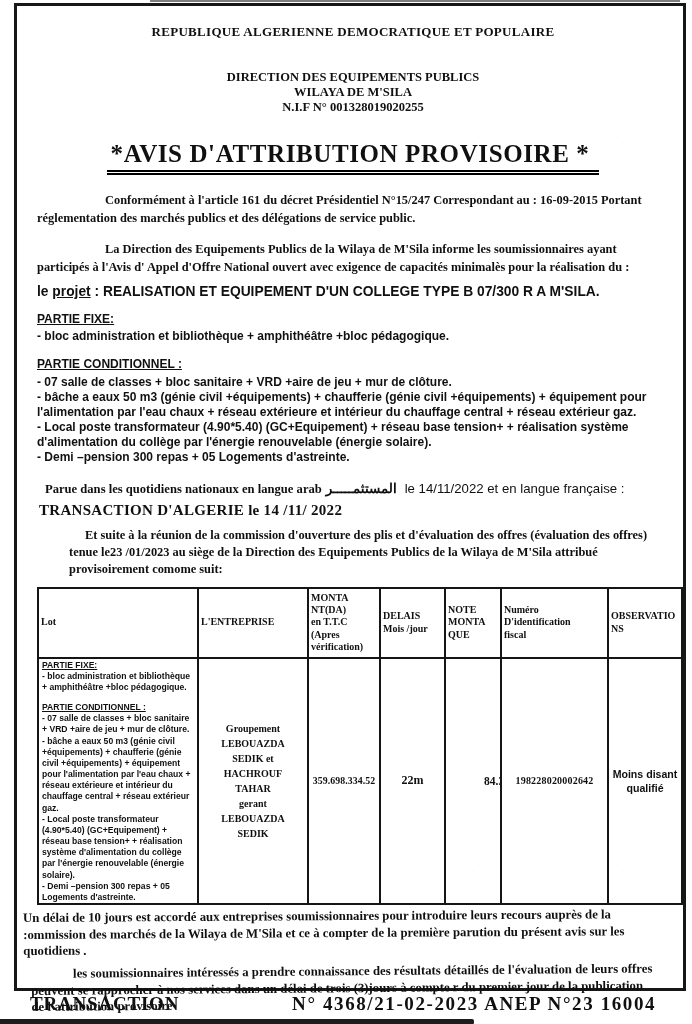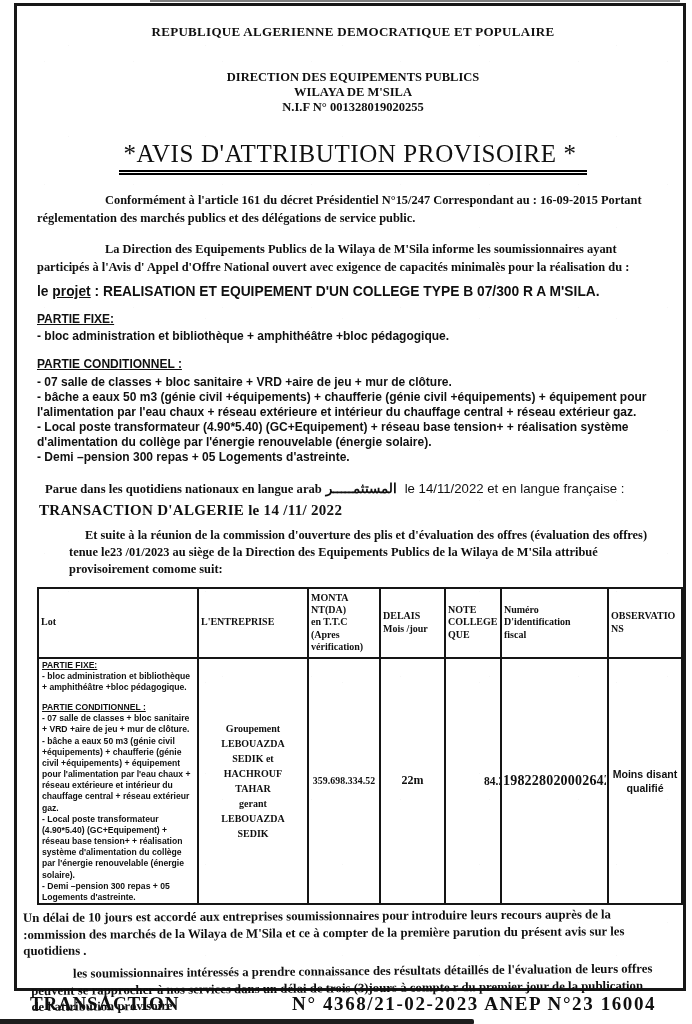--- a/index.html
+++ b/index.html
@@ -14,21 +14,21 @@
   }
   .frame {
     position:absolute; left:14px; top:3px; width:672px; height:988px;
     border:3px solid #171717; box-sizing:border-box;
     padding:10px 14px 0 20px;
   }
   .republic { margin-top:8px; text-align:center; font-weight:700; font-size:13px; letter-spacing:.3px; }
   .org { margin-top:30px; text-align:center; font-weight:700; font-size:12.5px; line-height:1.18; }
   .title-wrap { margin-top:26px; text-align:center; }
   .title {
-    display:inline-block; font-weight:400; font-size:25px; letter-spacing:.6px;
+    display:inline-block; font-weight:700; font-size:25px; letter-spacing:.6px;
     border-bottom:5px double #000; padding:0 10px 2px 4px;
   }
   .para { margin:0 4px 0 0; font-weight:600; font-size:12.4px; line-height:1.47; }
   .p1 { margin-top:16px; text-indent:68px; }
   .p2 { margin-top:12px; text-indent:68px; }
   .project { margin:8px 0 0 0; font-family:"Liberation Sans", sans-serif; font-weight:700; font-size:13.8px; }
   .u { text-decoration:underline; }
   .partie { margin-top:13px; font-family:"Liberation Sans", sans-serif; font-weight:700; font-size:12px; line-height:1.26; }
   .partie-h { text-decoration:underline; margin-bottom:2px; }
   .partie-item { margin:0; }
@@ -50,21 +50,21 @@
   .lot-cell {
     vertical-align:top; text-align:left; padding:1px 3px 0 3px;
     font-family:"Liberation Sans", sans-serif; font-weight:700; font-size:8.6px; line-height:1.3;
   }
   .lot-h { text-decoration:underline; }
   .lot-gap { height:9px; }
   .ent-cell { font-weight:700; font-size:10px; white-space:pre-line; line-height:1.5; }
   .mnt-cell { font-weight:700; font-size:9.8px; letter-spacing:.1px; }
   .del-cell { font-weight:700; font-size:12px; }
   .note-cell { font-weight:700; font-size:11.5px;padding-left:38px; }
-  .nif-cell { font-weight:700; font-size:14px; letter-spacing:.2px;border-radius:23px; }
+  .nif-cell { font-weight:700; font-size:10px; letter-spacing:.2px;border-radius:23px; }
   .obs-cell { font-family:"Liberation Sans", sans-serif; font-weight:700; font-size:10.6px; white-space:pre-line; line-height:1.35; }
   .closing { font-weight:700; font-size:12.8px; line-height:1.3; }
   .c1 { margin:5px 0 0 -14px; transform:rotate(-0.35deg); transform-origin:left top; }
   .c2 { margin:6px 12px 0 -6px; text-indent:42px; transform:rotate(-0.5deg); transform-origin:left top; }
   .footer {
     position:absolute; left:30px; right:6px; top:993px;
     display:flex; justify-content:space-between; align-items:baseline;
     font-weight:700; font-size:19px;
   }
   .footer-left { letter-spacing:.8px; }
@@ -132,21 +132,21 @@
           <th class="h-lot">Lot</th>
           <th>L'ENTREPRISE</th>
           <th class="h-sansline">MONTA
 NT(DA)
 en T.T.C
 (Apres
 vérification)</th>
           <th>DELAIS
 Mois /jour</th>
           <th>NOTE
-COLLEGE
+MONTA
 QUE</th>
           <th>Numéro
 D'identification
 fiscal</th>
           <th>OBSERVATIO
 NS</th>
         </tr>
       </thead>
       <tbody>
         <tr>

